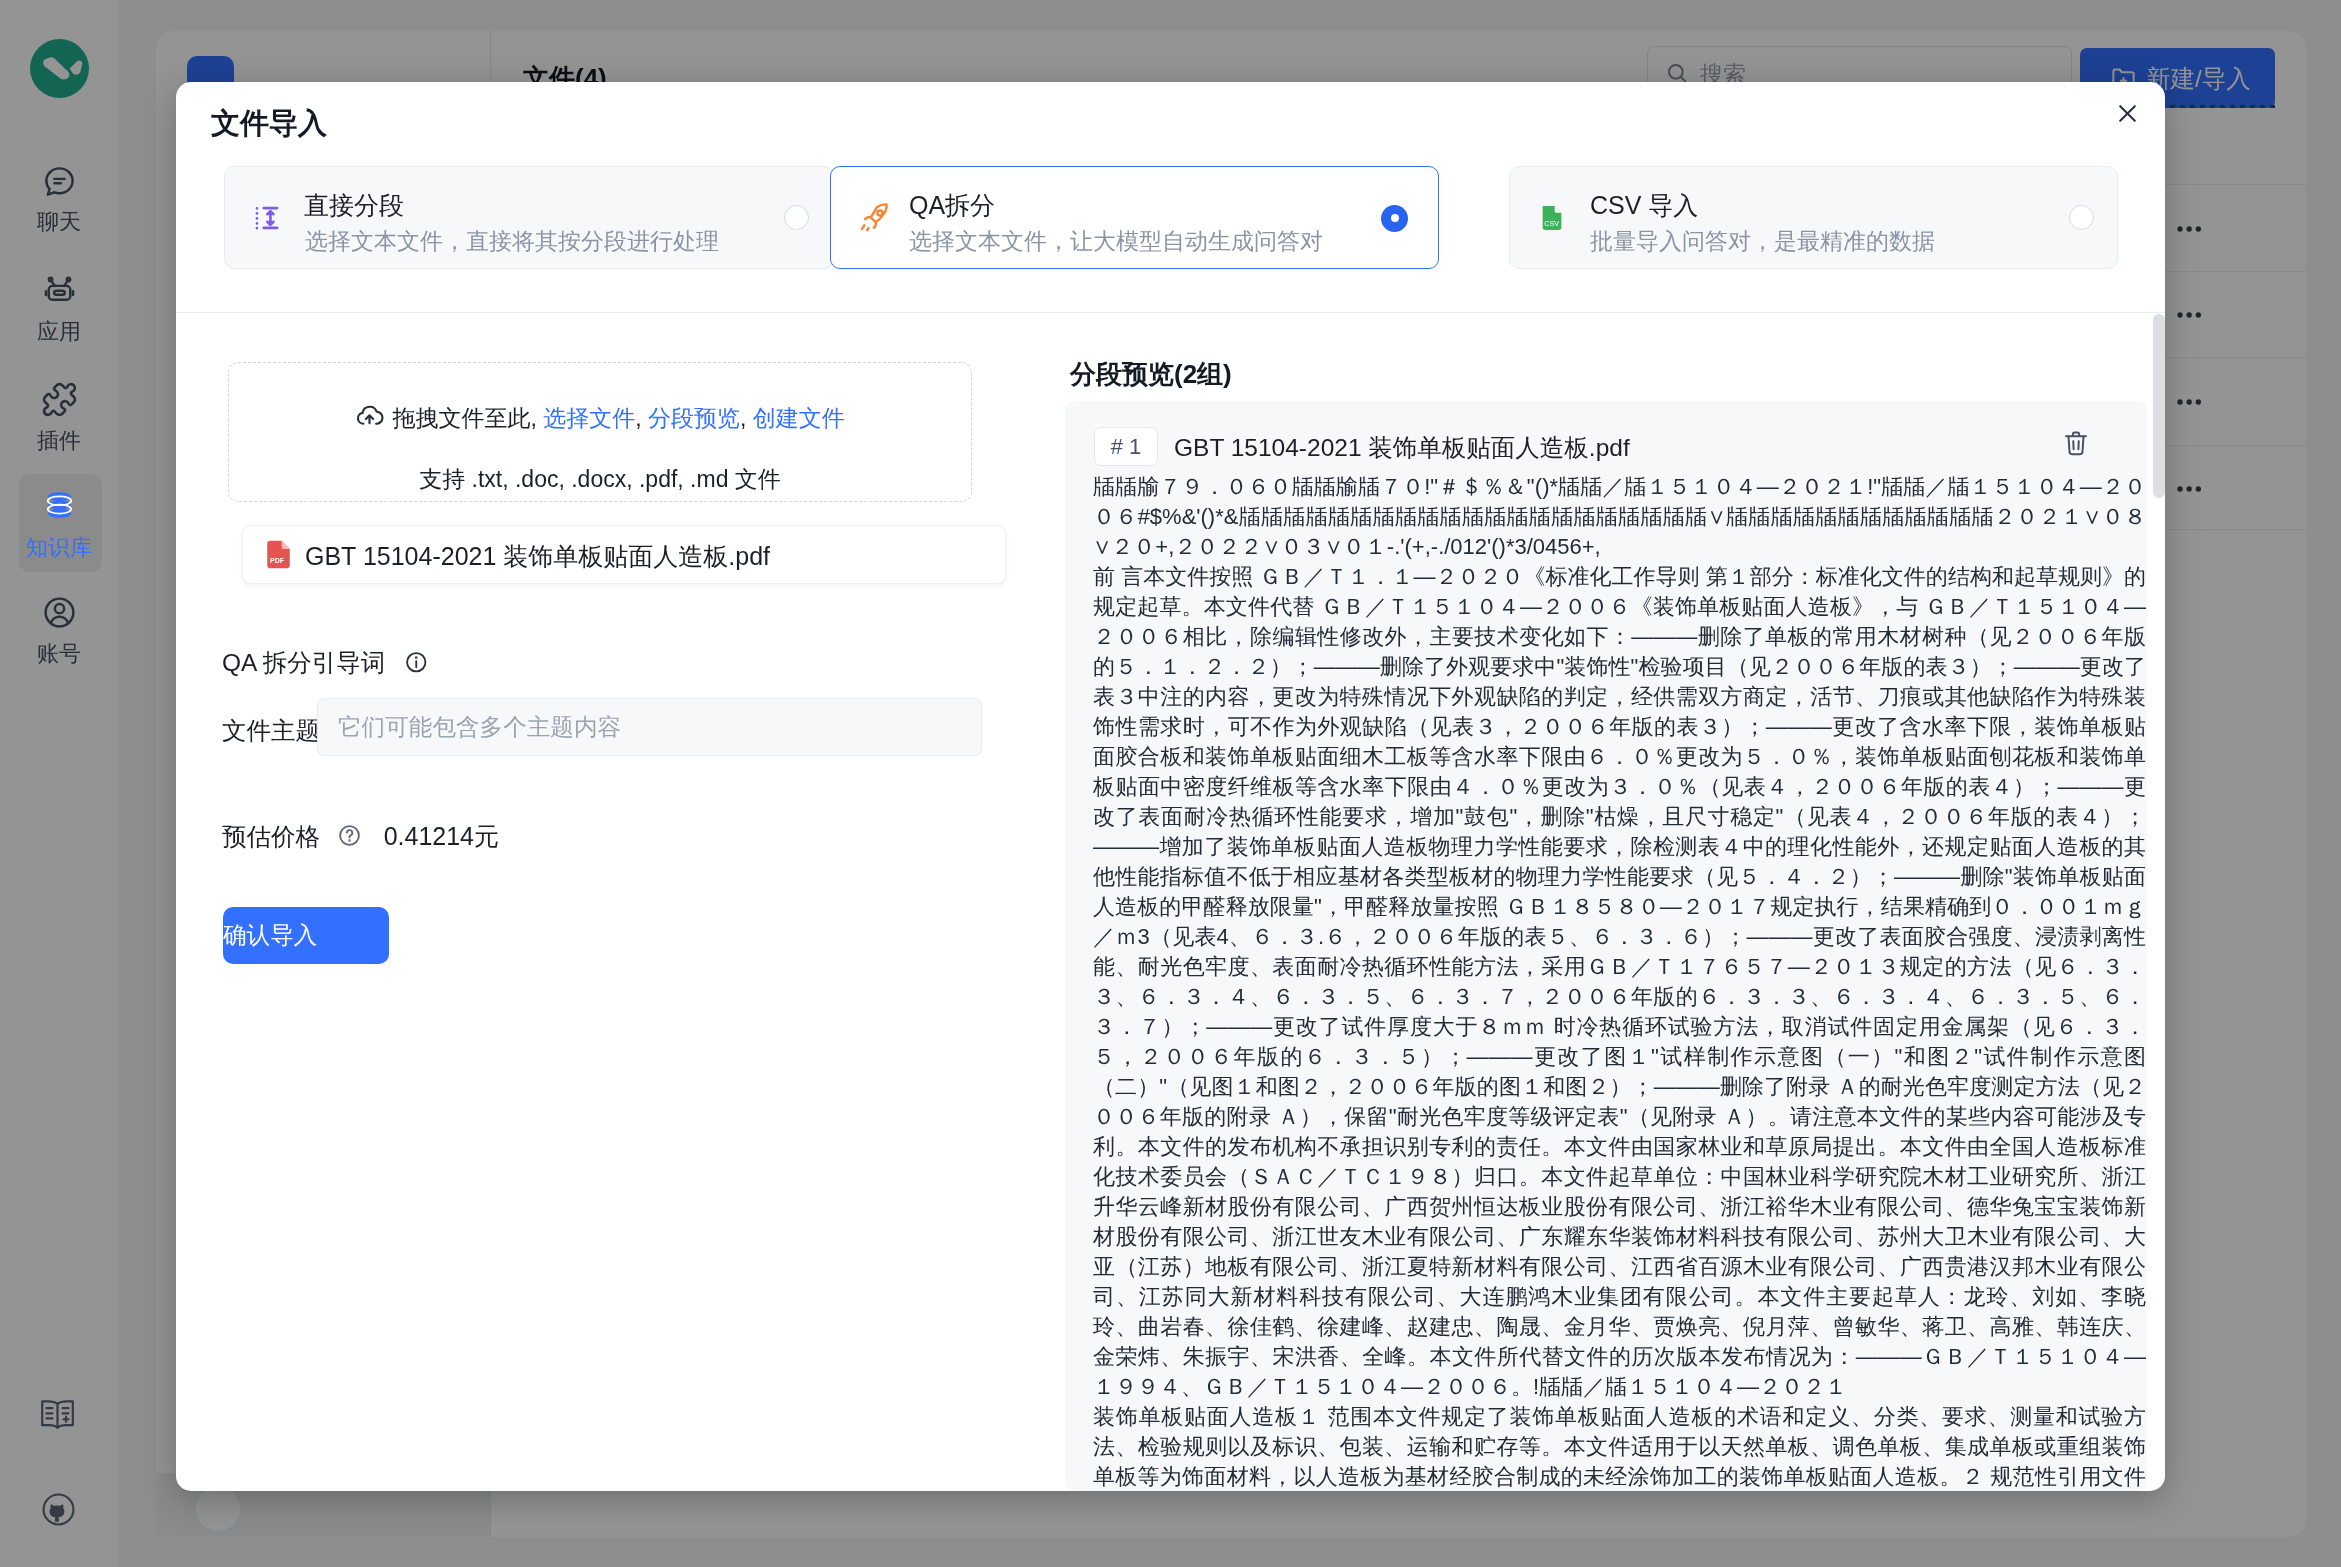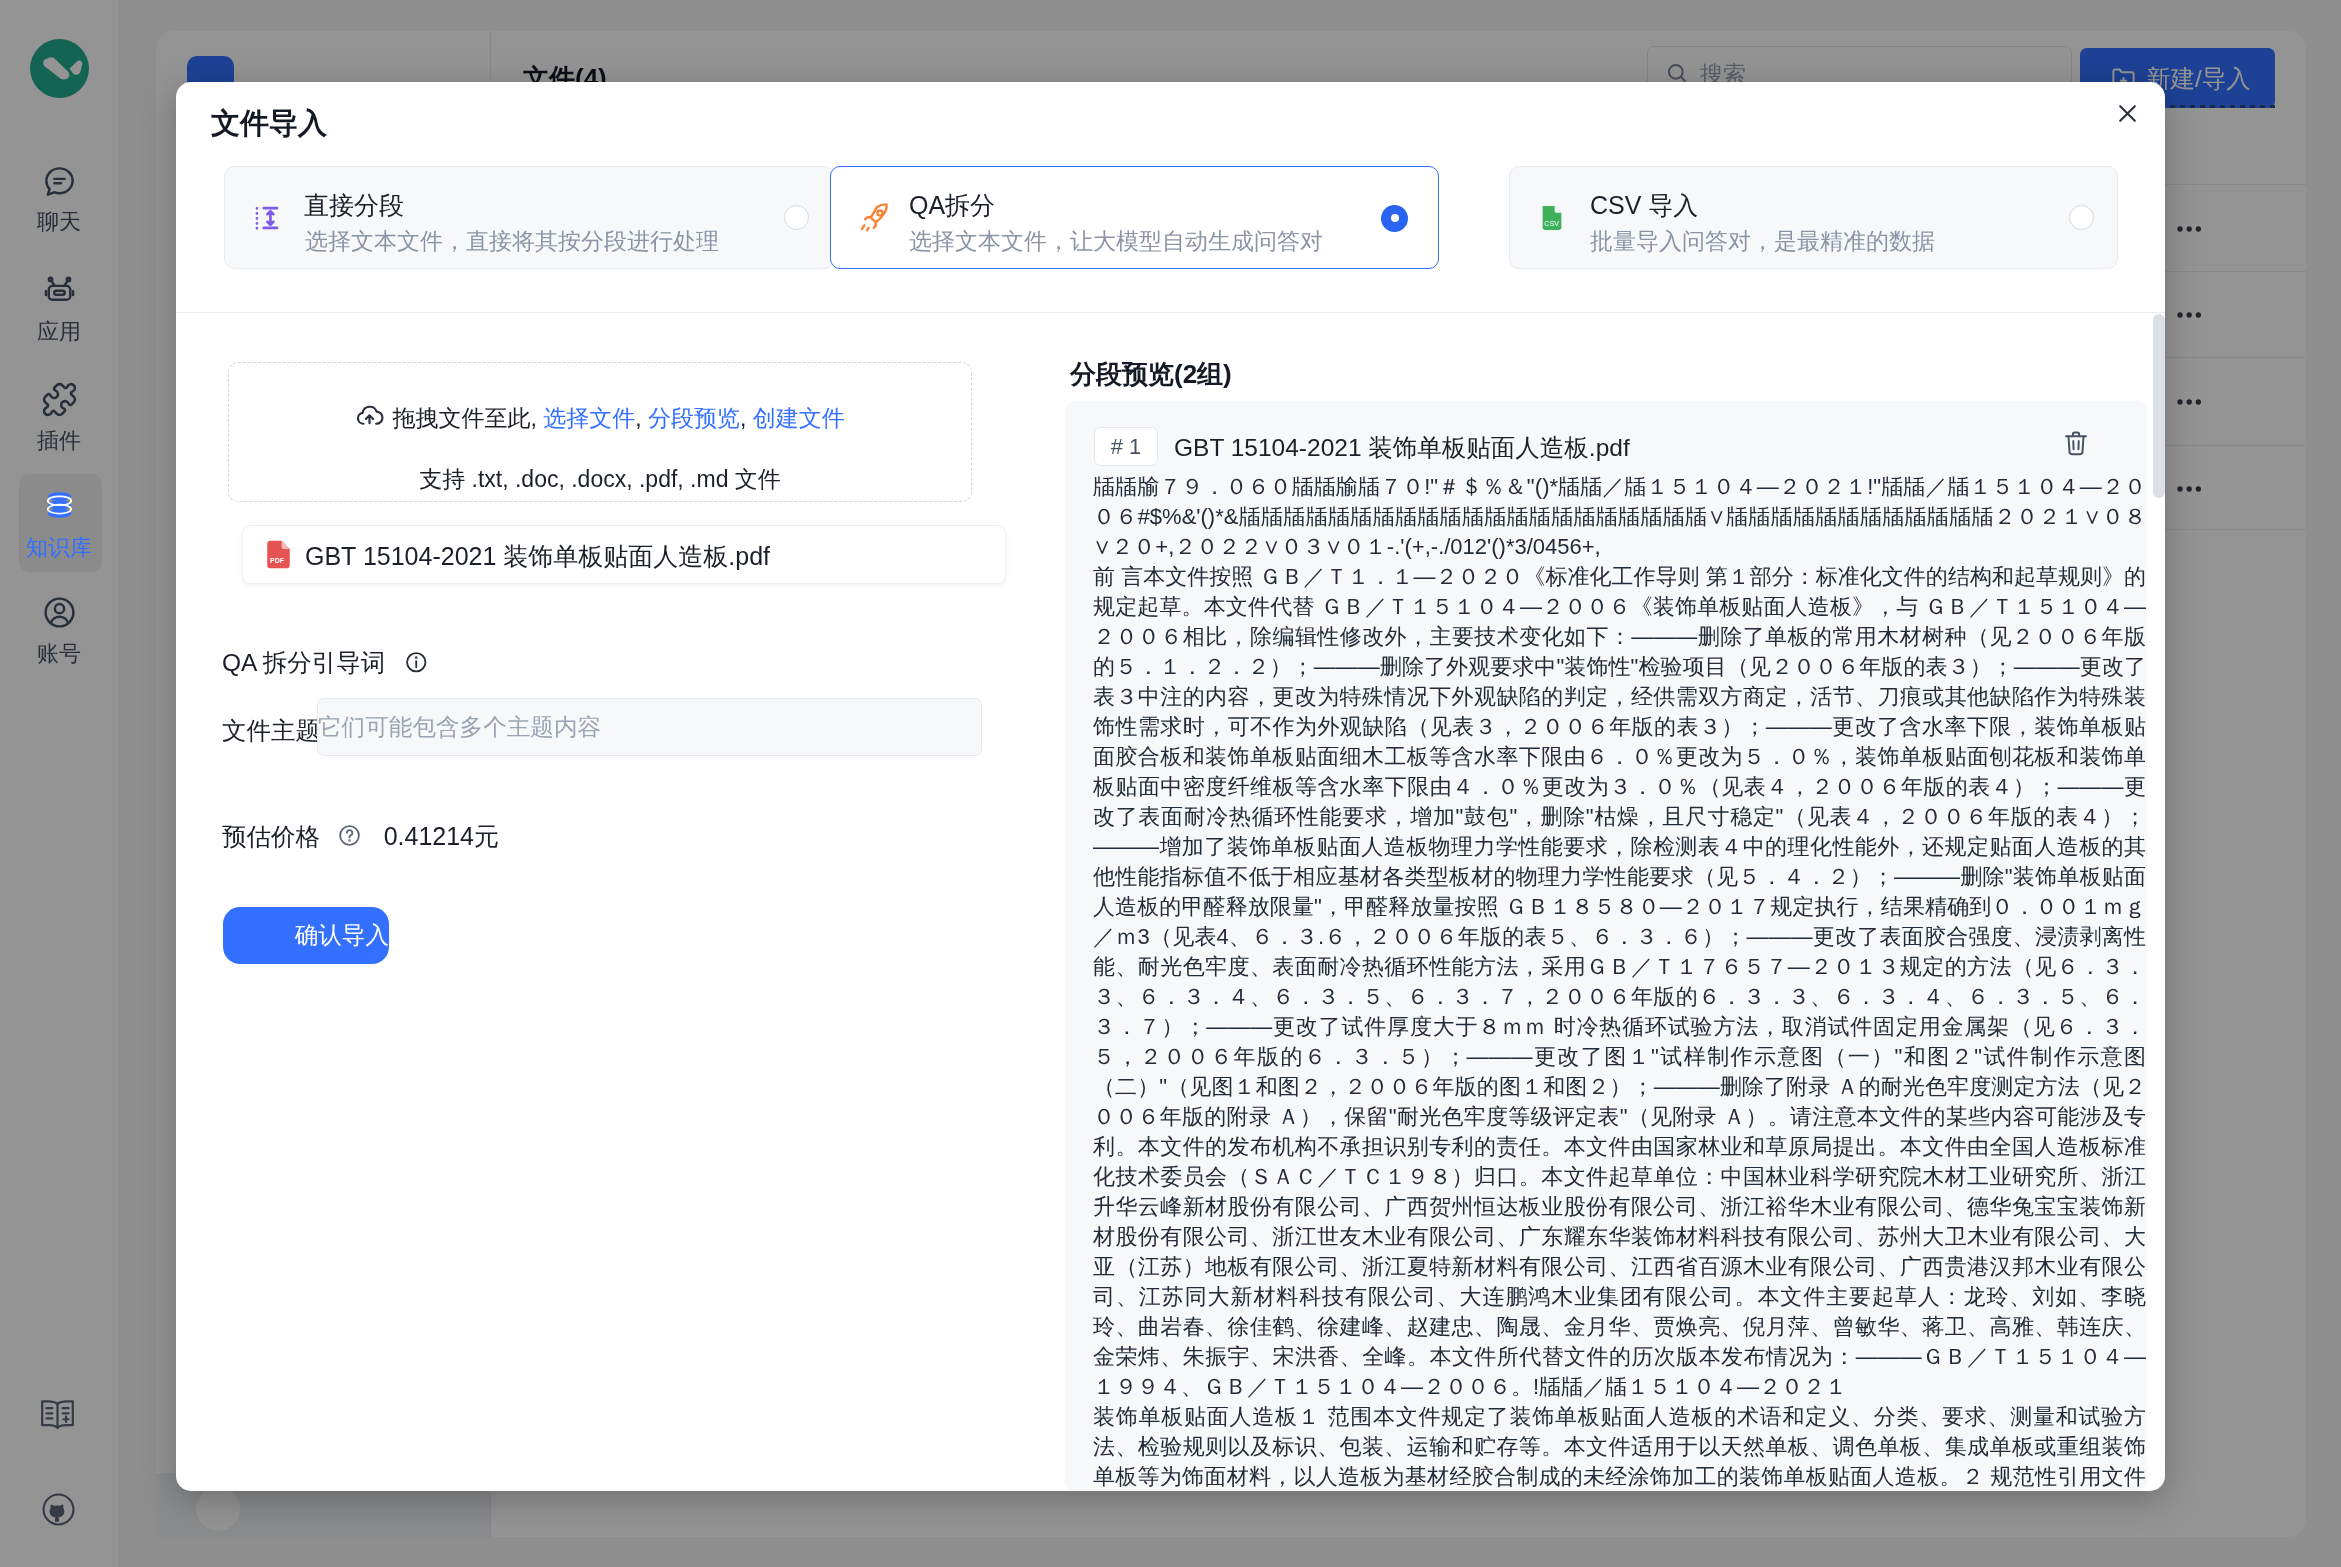--- a/index.html
+++ b/index.html
@@ -21,22 +21,22 @@
 
   
   #modal { position:absolute; left:176px; top:82px; width:1989px; height:1409px; background:#ffffff; border-radius:15px; box-shadow:0 8.4px 34px rgba(0,0,0,0.25); overflow:hidden; }
   .opt-card { position:absolute; top:84px; height:103px; border-radius:10px; }
   .opt-gray { background:#f7f8fa; border:0.8px solid #e8ebf0; }
   .opt-title { position:absolute; top:22px; font-size:25px; color:#1b1f27; font-weight:500; }
   .opt-desc { position:absolute; top:59px; font-size:23px; color:#8a94a5; }
   .radio-off { position:absolute; top:38px; width:25px; height:25px; border-radius:50%; border:1.7px solid #d4dbe3; background:#fff; }
 
   #dropzone { position:absolute; left:52px; top:280px; width:744px; height:140px; border:1.7px dashed #cfd6e0; border-radius:10px; text-align:center; }
-  #topicinput { position:absolute; left:141px; top:616px; width:665px; height:58px; background:#f7f8fa; border:0.8px solid #e6eaf0; border-radius:6.8px; line-height:57px; font-size:23.6px; color:#9aa3b2; }
-  #confirmbtn { position:absolute; left:47px; top:825px; width:166px; height:57px; background:#3370ff; border-radius:17px; color:#fff; font-size:23.6px; text-align:right; line-height:57px; }
+  #topicinput { position:absolute; left:141px; top:616px; width:665px; height:58px; background:#f7f8fa; border:0.8px solid #e6eaf0; border-radius:6.8px; line-height:57px; padding-left:20px; font-size:23.6px; color:#9aa3b2; }
+  #confirmbtn { position:absolute; left:47px; top:825px; width:166px; height:57px; background:#3370ff; border-radius:10px; color:#fff; font-size:23.6px; text-align:left; line-height:57px; }
 
   #prevcard { position:absolute; left:889px; top:319px; width:1082px; height:1090px; background:#f7f8fa; border-radius:10px; }
   #chip { position:absolute; left:29px; top:26px; width:64px; height:39px; background:#fff; border:0.8px solid #e4e7ec; border-radius:6.8px; text-align:center; line-height:37px; font-size:22px; color:#485264; }
   #prevtext { position:absolute; left:28px; top:71px; width:1053px; font-size:22px; line-height:30px; color:#222b38; text-align:justify; word-break:break-all; }
   #scrollthumb { position:absolute; left:1977px; top:232px; width:11.8px; height:184px; background:#dcdfe4; border-radius:5.9px; }
 </style>
 </head>
 <body>
 
   <div id="sidebar">

